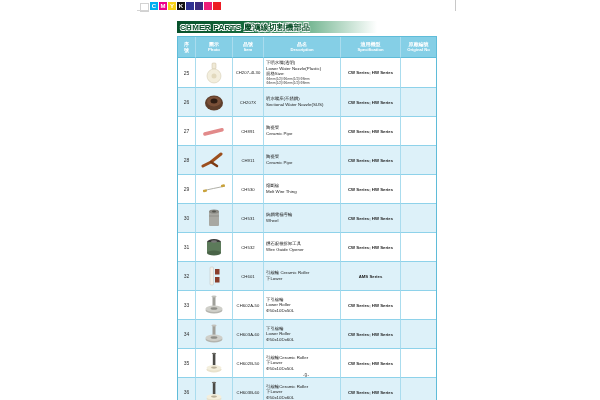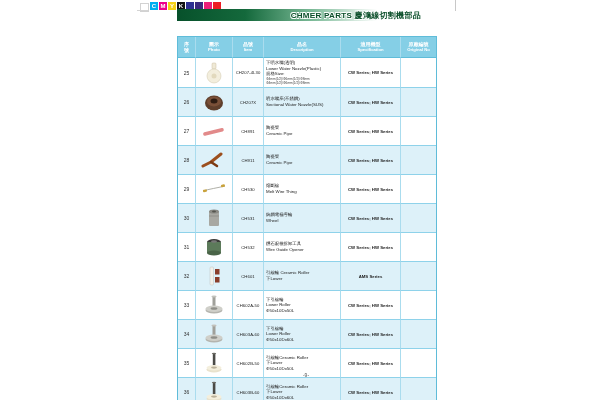--- a/index.html
+++ b/index.html
@@ -13,23 +13,23 @@
   
   .pre-mark{position:absolute;left:140px;top:3px;width:7px;height:7px;border:1px solid #d2d2d2;background:#fff;}
   .marks{position:absolute;left:150px;top:2px;display:flex;gap:1px;}
   .plate,.swatch{width:8px;height:8px;}
   .plate{color:#fff;font-size:6px;font-weight:bold;line-height:8px;text-align:center;}
   .crop-v{position:absolute;left:455px;top:0;width:1px;height:11px;background:#c8c8c8;}
   .crop-h{position:absolute;left:137px;top:10px;width:11px;height:1px;background:#d4d4d4;}
 
   
   .banner{
-    position:absolute;left:177px;top:9px;width:244px;height:12px;
+    position:absolute;left:177px;top:21px;width:244px;height:12px;
     background:linear-gradient(90deg,#07512b 0%,#14693c 28%,#7ab996 55%,#ffffff 82%);
-    display:flex;align-items:center;justify-content:flex-end;
+    display:flex;align-items:center;
   }
   .banner .title{
     font-size:8px;font-weight:bold;letter-spacing:.3px;white-space:nowrap;
     color:#0b4f2a;padding-left:3px;
     text-shadow:.6px .6px 0 #fff,-.6px -.6px 0 #fff,.6px -.6px 0 #fff,-.6px .6px 0 #fff;
   }
 
   
   .ptable{position:absolute;left:177px;top:36px;width:258px;border:1px solid #5fbcd9;background:#fff;}
   .thead,.tr{display:grid;grid-template-columns:18px 37px 31px 77px 60px 35px;}

